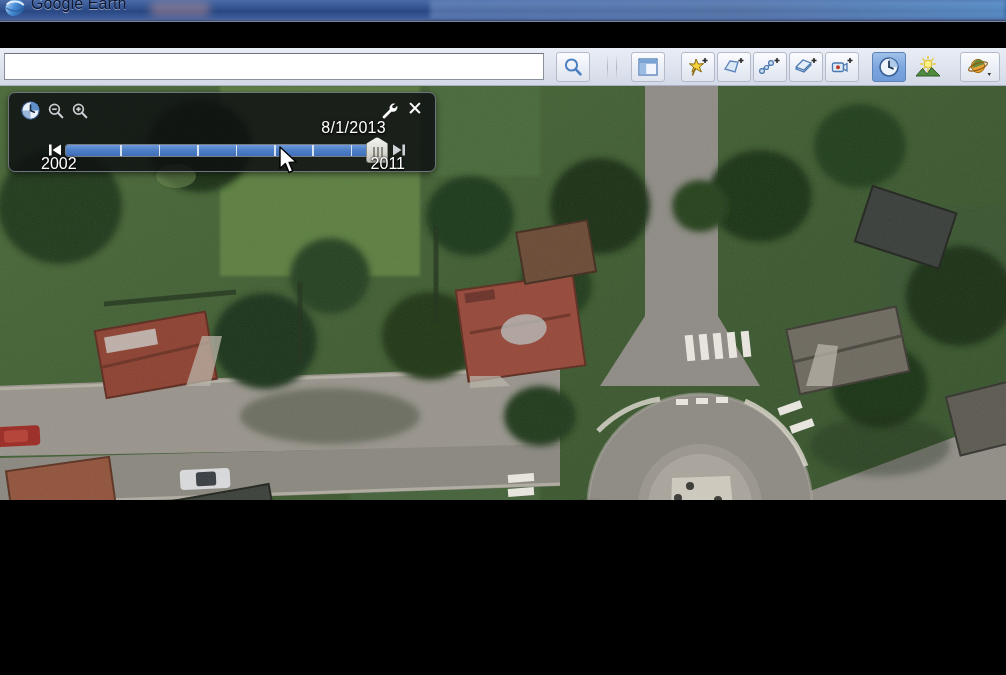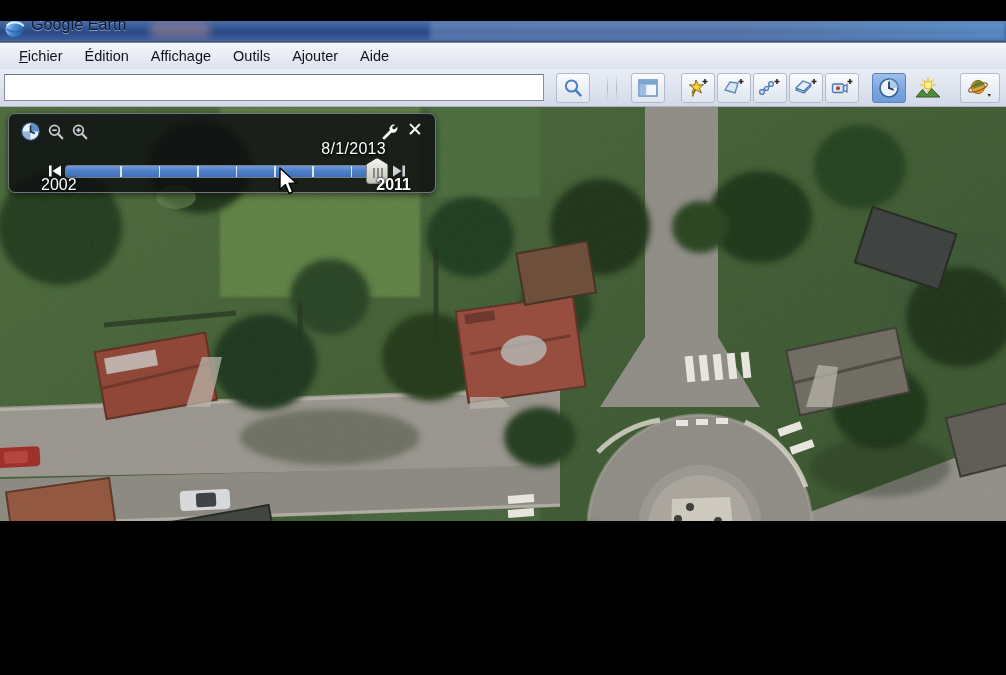--- a/index.html
+++ b/index.html
@@ -1,21 +1,21 @@
 <!DOCTYPE html>
 <html><head>
 <meta charset="utf-8">
 <style>
   * { box-sizing: border-box; margin: 0; padding: 0; }
   html, body {
     width: 1006px; height: 675px; overflow: hidden;
     font-family: "Liberation Sans", sans-serif;
     background: #000;
   }
-  #app { position: relative; width: 1006px; height: 500px; overflow: hidden; margin-top: 21px; }
+  #app { position: relative; width: 1006px; height: 500px; overflow: hidden; }
 
   
   .titlebar {
     position: absolute; left: 0; top: 0; width: 1006px; height: 19px;
     background: linear-gradient(to bottom, #4a6ba8 0%, #31538f 42%, #2b4883 60%, #3d5e9e 100%);
     overflow: hidden;
   }
   .titlebar .glass {
     position: absolute; left: 430px; top: 0; width: 576px; height: 19px;
     background: linear-gradient(to right, rgba(140,170,215,.40), rgba(175,205,235,.30) 55%, rgba(120,185,235,.55));
@@ -137,21 +137,21 @@
   .tp-handle i {
     position: absolute; top: 9px; width: 1.5px; height: 10px;
     background: #8a8a82;
   }
   .tp-year {
     position: absolute; top: 62px;
     font-size: 16px; color: #ffffff;
     text-shadow: 0 1px 2px #000, 0 0 3px #000;
   }
   .tp-year.start { left: 32px; }
-  .tp-year.end   { right: 24px; font-weight: bold; }
+  .tp-year.end   { right: 30px; }
 
   
   .cursor { position: absolute; left: 278px; top: 146px; width: 22px; height: 30px; }
 </style>
 </head>
 <body>
 
 <div id="app">
 
   <div class="titlebar">
@@ -166,28 +166,20 @@
         </linearGradient>
       </defs>
       <ellipse cx="12" cy="12.5" rx="10.5" ry="9" fill="url(#gglobe)" transform="rotate(-22 12 12.5)"></ellipse>
       <path d="M3 9 C8 5, 17 5, 21.5 10" stroke="#eef6ff" stroke-width="2.2" fill="none" opacity=".9"></path>
       <path d="M2.5 13 C7 17, 16 18, 21 13.5" stroke="#2b5d9e" stroke-width="1.6" fill="none" opacity=".7"></path>
     </svg>
     <div class="tb-title">Google Earth</div>
   </div>
   <div class="tb-edge"></div>
 
-  <div class="menubar">
-    <div class="menu-item"><u>F</u><span id="m0">ichier</span></div>
-    <div class="menu-item"><span id="m1">Édition</span></div>
-    <div class="menu-item"><span id="m2">Affichage</span></div>
-    <div class="menu-item"><span id="m3">Outils</span></div>
-    <div class="menu-item"><span id="m4">Ajouter</span></div>
-    <div class="menu-item"><span id="m5">Aide</span></div>
-  </div>
 
   <div class="toolbar">
     <div class="search-wrap">
       <input class="search-input" type="text" value="" style="">
     </div>
 
     <div class="tb-btn" style="left:556px">
       <svg width="22" height="22" viewBox="0 0 22 22">
         <circle cx="9.5" cy="9" r="5.6" fill="none" stroke="#4a7fc1" stroke-width="2"></circle>
         <line x1="13.6" y1="13.2" x2="18.5" y2="18.4" stroke="#4a7fc1" stroke-width="2.6" stroke-linecap="round"></line>

